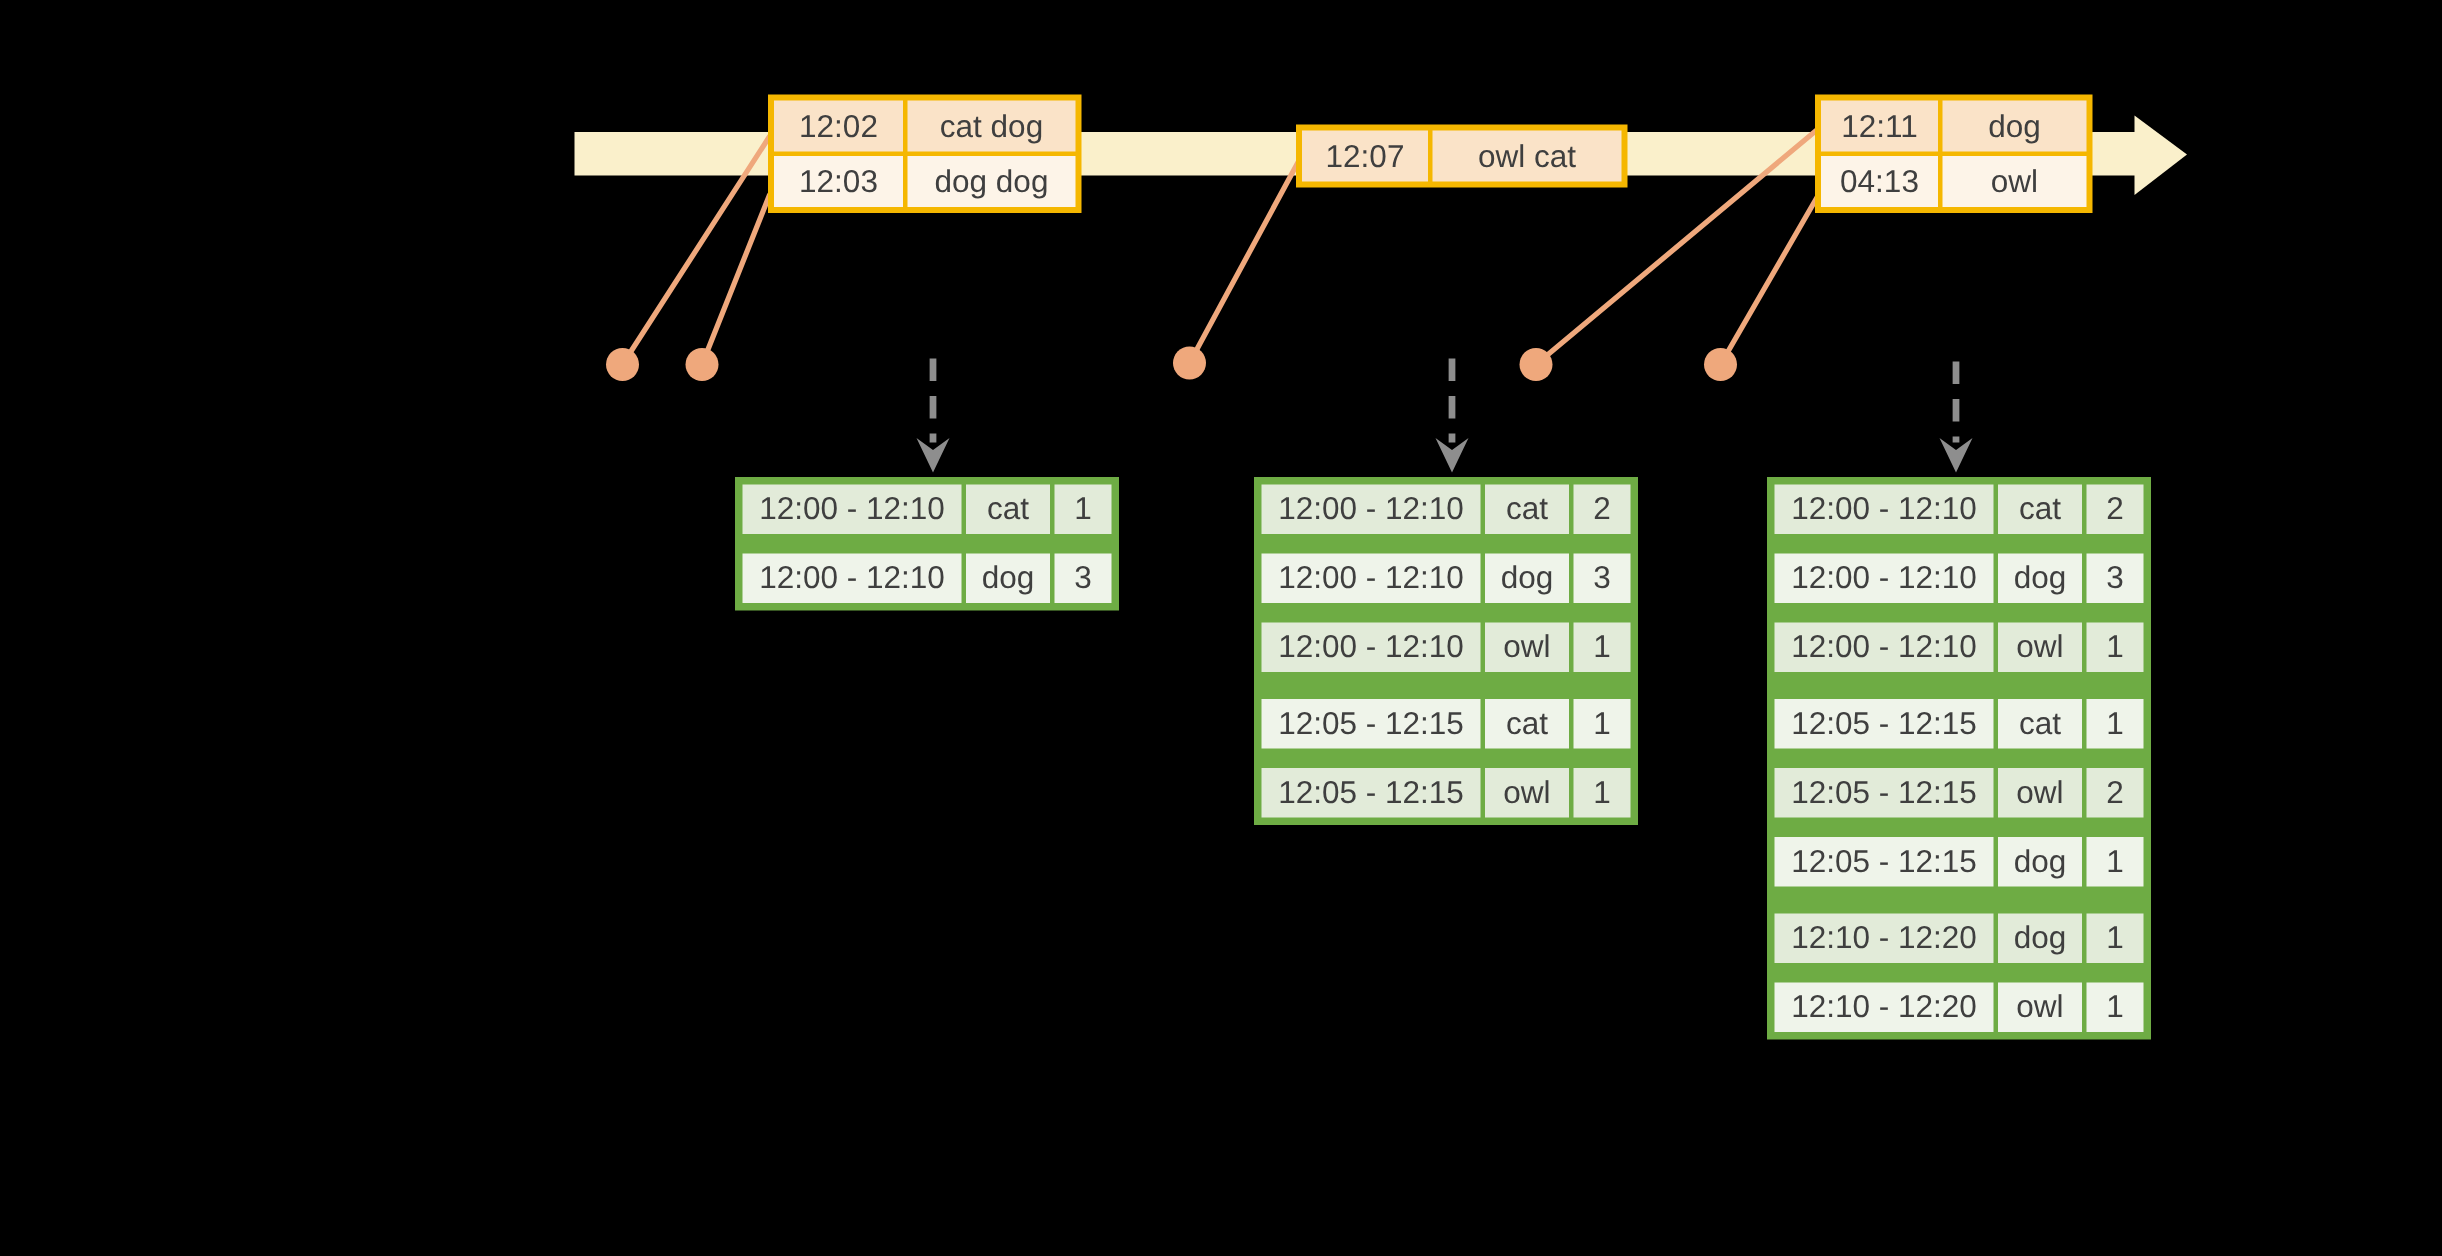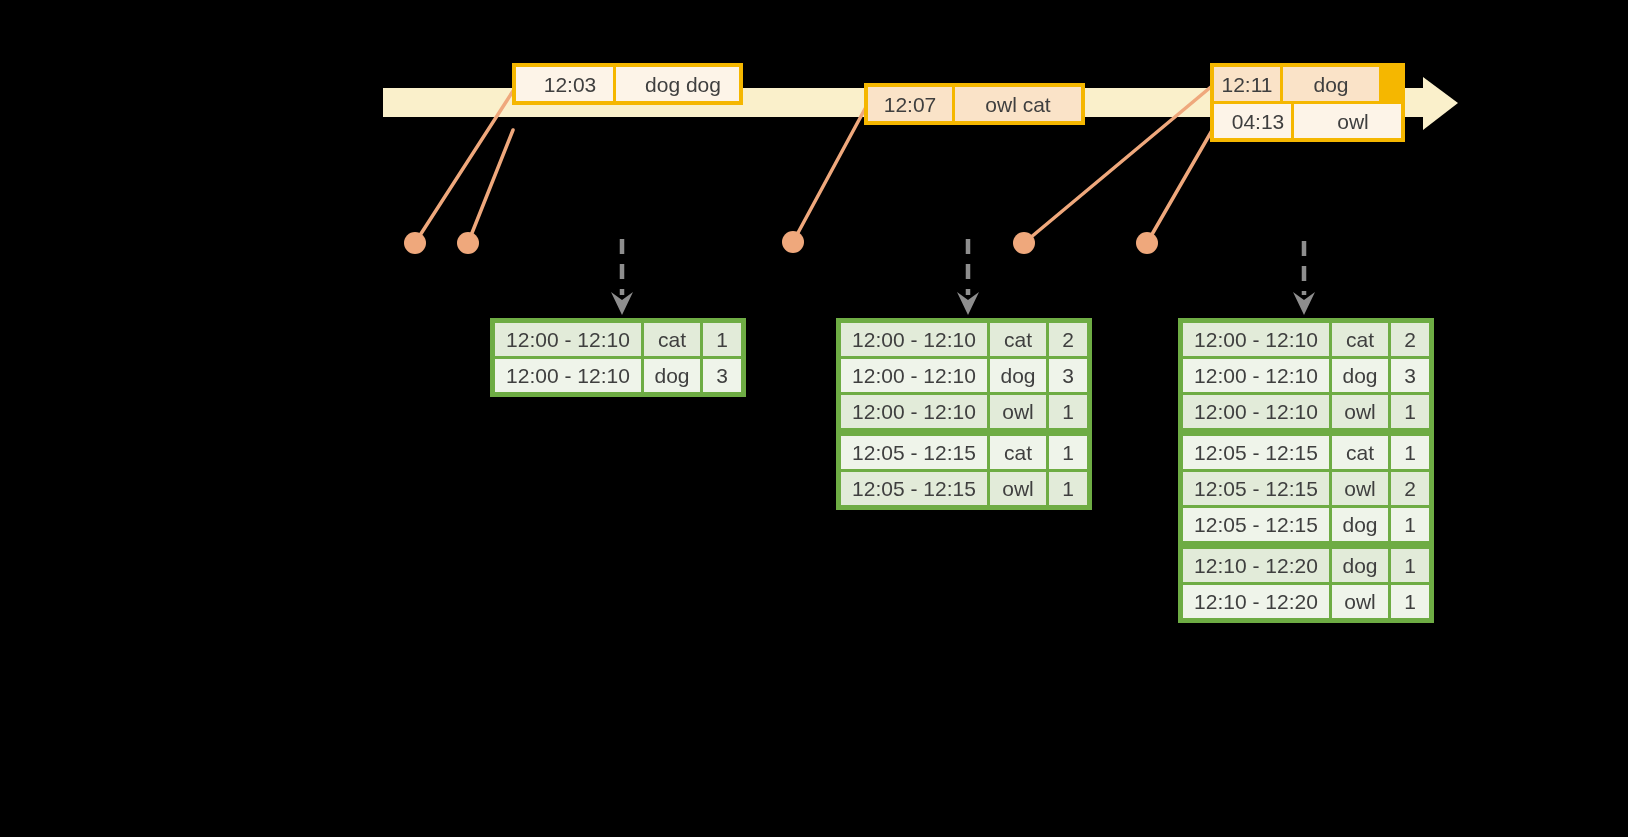--- a/index.html
+++ b/index.html
@@ -17,27 +17,27 @@
   .trig-head{fill:var(--trigger-arrow,#8E8E8E);}
 
   
   .etable{position:absolute;z-index:2;background:var(--event-border,#F5B700);
           padding:4px;display:flex;flex-direction:column;gap:3px;}
   .erow{display:flex;gap:3px;}
   .ecell{height:34px;display:flex;align-items:center;justify-content:center;
          font-size:21px;line-height:1;}
   .eta .time{width:86px}.eta .words{width:112px}
   .etb .time{width:84px}.etb .words{width:126px}
-  .etc .time{width:66px}.etc .words{width:96px}
+  .etc .time{width:78px}.etc .words{width:96px}
   .peach{background:var(--event-row-peach,#FAE3C8);}
-  .cream{background:var(--event-row-cream,#FDF4E8);padding-left:11px;}
+  .cream{background:var(--event-row-cream,#FDF4E8);}
 
   
   .rtable{position:absolute;z-index:2;background:var(--result-border,#6EAC44);
-          padding:5px;display:flex;flex-direction:column;}
+          padding:5px;display:flex;flex-direction:column;gap:10px;}
   .rrow{display:flex;gap:3px;margin-top:3px;}
   .rrow:first-child{margin-top:0;}
   .rrow.sep{margin-top:8px;}
   .rcell{height:33px;display:flex;align-items:center;justify-content:center;
          font-size:21px;line-height:1;}
   .rcell.win{width:146px}.rcell.word{width:56px}.rcell.cnt{width:38px}
   .rrow:nth-child(odd) .rcell{background:var(--result-row-dark,#E2EBD9);}
   .rrow:nth-child(even) .rcell{background:var(--result-row-light,#EFF4EA);}
 </style>
 </head>
@@ -64,20 +64,24 @@
 
     <line class="trig" x1="622" y1="239" x2="622" y2="295"></line>
     <path class="trig-head" d="M611,292 L622,315 L633,292 L622,300 Z"></path>
     <line class="trig" x1="968" y1="239" x2="968" y2="295"></line>
     <path class="trig-head" d="M957,292 L968,315 L979,292 L968,300 Z"></path>
     <line class="trig" x1="1304" y1="241" x2="1304" y2="295"></line>
     <path class="trig-head" d="M1293,292 L1304,315 L1315,292 L1304,300 Z"></path>
   </svg>
 
   <div class="etable eta" style="left:512px;top:63px">
+    <div class="erow">
+      <div class="ecell time peach">12:02</div>
+      <div class="ecell words peach">cat dog</div>
+    </div>
     <div class="erow">
       <div class="ecell time cream">12:03</div>
       <div class="ecell words cream">dog dog</div>
     </div>
   </div>
 
   <div class="etable etb" style="left:864px;top:83px">
     <div class="erow">
       <div class="ecell time peach">12:07</div>
       <div class="ecell words peach">owl cat</div>

